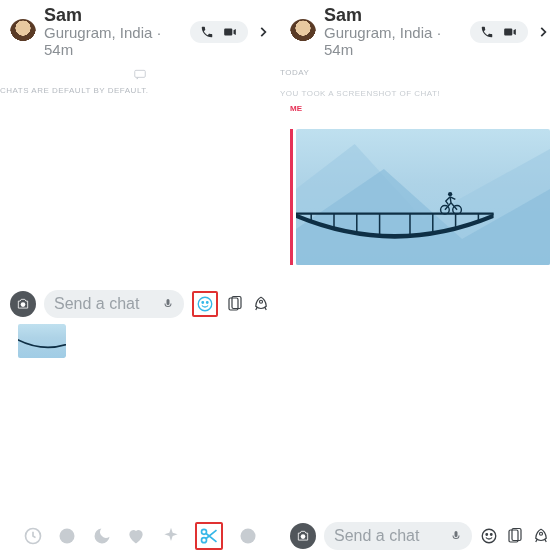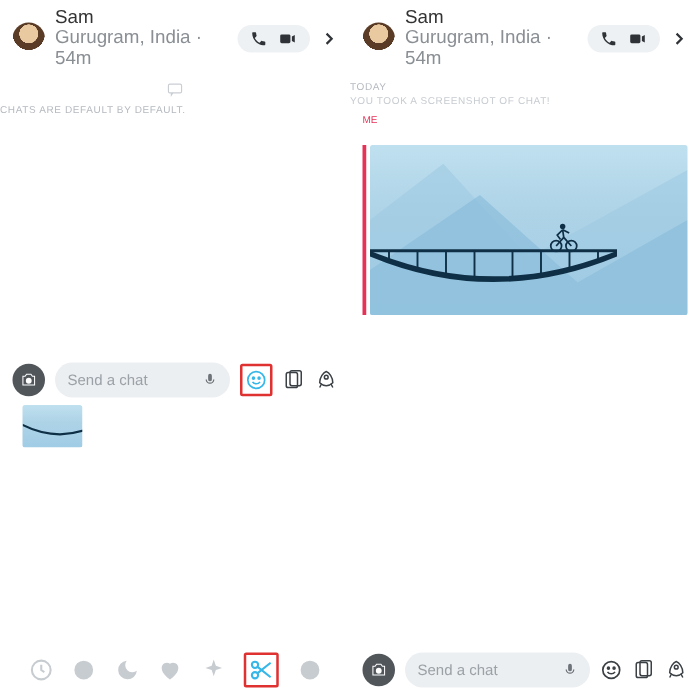--- a/index.html
+++ b/index.html
@@ -2,38 +2,38 @@
 <html><head>
 <meta charset="utf-8">
 <style>
 html,body{margin:0;padding:0;font-family:-apple-system,Helvetica,Arial,sans-serif;background:#fff;color:#333;width:560px;height:560px;overflow:hidden}
 .pane{position:absolute;top:0;bottom:0;width:280px;box-sizing:border-box;background:#fff}
 .pane.left{left:0}
 .pane.right{left:280px}
 .hdr{display:flex;align-items:center;padding:6px 10px 4px 10px;gap:8px}
 .avatar{width:26px;height:26px;border-radius:50%;background:radial-gradient(circle at 50% 35%,#e8c9a0 35%,#5a3b26 36% 60%,transparent 61%);position:relative;flex:0 0 auto}
 .title-block{flex:1;min-width:0}
-.title{font-weight:400;font-size:15px;line-height:1}
+.title{font-weight:700;font-size:18px;line-height:1}
 .sub{font-size:15px;color:#8a8f94;margin-top:0}
 .call-pill{display:flex;align-items:center;gap:8px;background:#eef1f3;border-radius:14px;padding:4px 10px}
 .ic{display:inline-flex;align-items:center;justify-content:center}
 .sys{margin-top:6px;text-align:left}
 .sys .lbl{font-size:8px;letter-spacing:.5px;color:#b5bac0}
-.sys .lbl2{font-size:8px;letter-spacing:.5px;color:#c7ccd1;margin-top:2px}
+.sys .lbl2{font-size:8px;letter-spacing:.5px;color:#c7ccd1;margin-top:12px}
 .chat-empty-ic{margin:4px auto 4px;width:18px;height:14px;color:#c9ced3}
-.me-tag{font-size:8px;font-weight:400;color:#e63257;margin:6px 0 16px 10px}
+.me-tag{font-size:8px;font-weight:700;color:#e63257;margin:6px 0 16px 10px}
 .img-wrap{position:relative;margin:0 10px}
 .img-bar{position:absolute;left:0;top:0;bottom:0;width:3px;background:#e63257}
 .scene{position:relative;height:136px;margin-left:6px;border-radius:2px;overflow:hidden;background:linear-gradient(180deg,#bfe0ef 0%,#aed3e7 40%,#a0cce5 100%)}
 .mtn{position:absolute;bottom:0;left:0;right:0}
 .bridge{position:absolute;left:0;right:0;bottom:18px;height:38px}
 .rider{position:absolute;left:56%;bottom:50px}
 .input-row{position:absolute;left:0;right:0;display:flex;align-items:center;gap:8px;padding:0 10px;box-sizing:border-box}
 .cam{width:26px;height:26px;border-radius:50%;background:#51565b;display:flex;align-items:center;justify-content:center;flex:0 0 auto}
-.chip{flex:1;background:#eceff1;border-radius:16px;height:28px;display:flex;align-items:center;padding:0 10px;color:#9aa1a7;font-size:12px;gap:6px}
+.chip{flex:1;background:#eceff1;border-radius:16px;height:28px;display:flex;align-items:center;padding:0 10px;color:#9aa1a7;font-size:16px;gap:6px}
 .chip .txt{flex:1}
 .redbox{border:2px solid #e03131;padding:2px;border-radius:2px}
 .thumb{position:absolute;left:12px;top:324px;width:54px;height:34px;border-radius:2px;overflow:hidden}
 .tool-row{position:absolute;left:0;right:0;bottom:10px;display:flex;align-items:center;justify-content:space-evenly;padding:0 8px}
 .tool{color:#c7ccd1}
 .tool.active{color:#36b7e8}
 </style>
 </head>
 <body>
 

